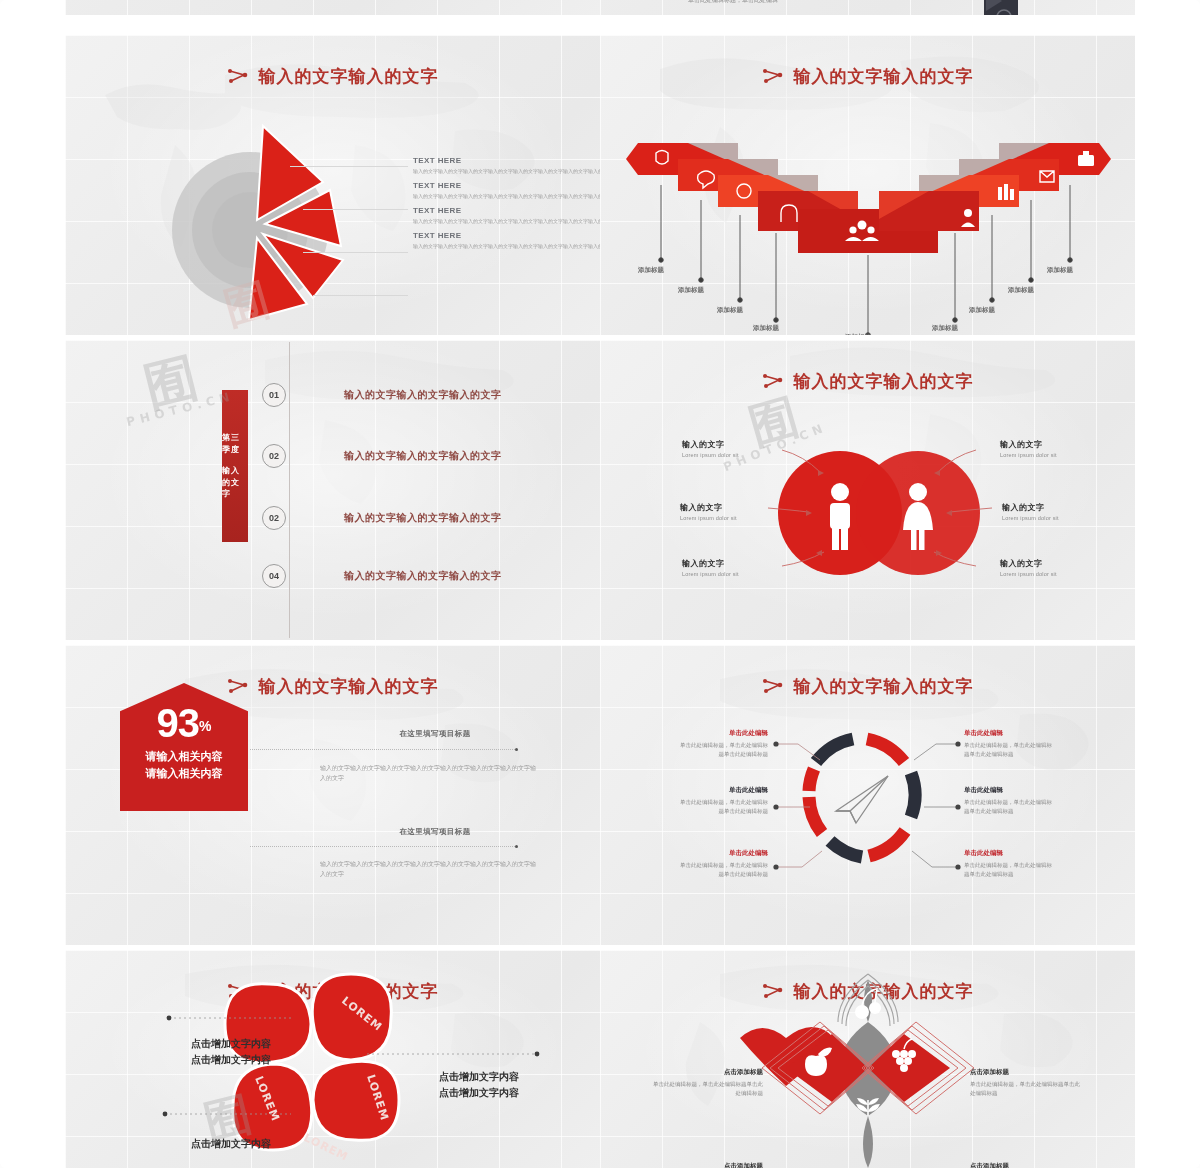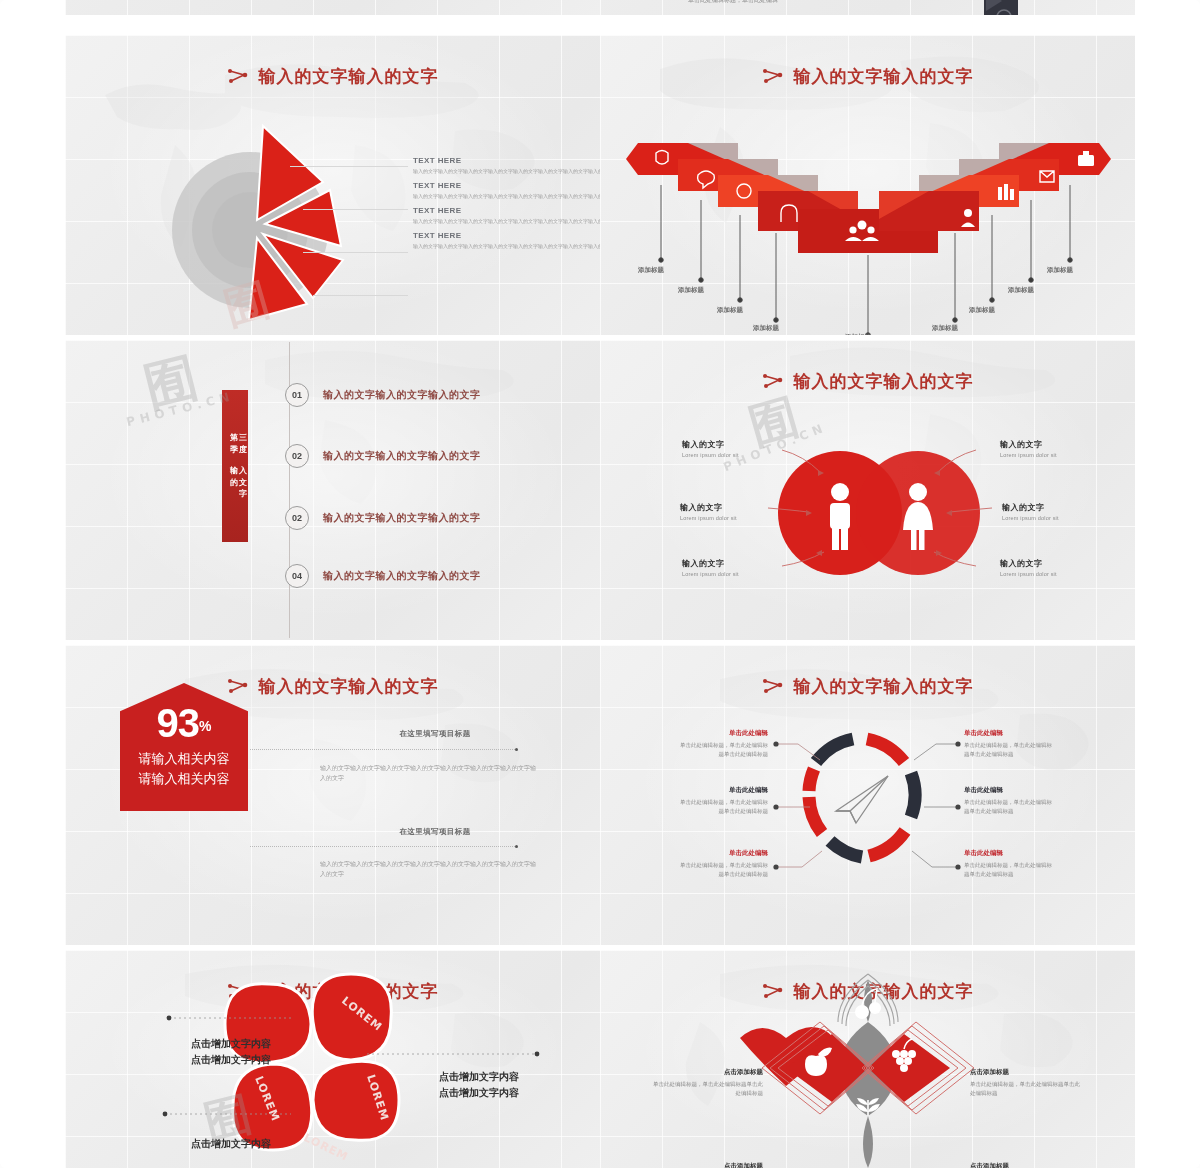--- a/index.html
+++ b/index.html
@@ -62,23 +62,23 @@
   .ch-lbl { position:absolute; font-size:6.5px; color:#6a6a6a; font-weight:600; white-space:nowrap; }
 
   
   .s3-bar {
     position:absolute; left:157px; top:50px; width:26px; height:152px;
     background:linear-gradient(180deg,#bf2c26,#a8231f);
     color:#fff; font-size:8px; font-weight:700; line-height:1.45;
     display:flex; flex-direction:column; align-items:center; justify-content:center;
     padding:6px 0; letter-spacing:1px;
   }
-  .s3-bar span{ display:block;text-align:right; }
+  .s3-bar span{ display:block; }
   .s3-line { position:absolute; left:224px; top:2px; bottom:2px; width:1px; background:#c8c2c0; }
-  .s3-row { position:absolute; display:flex; align-items:center; left:220px; }
+  .s3-row { position:absolute; display:flex; align-items:center; left:197px;gap:44px; }
   .s3-num {
     width:24px; height:24px; border-radius:50%; border:1px solid #9c9c9c;
     background:#f3f1f0; color:#4a4a4a; font-size:9px; font-weight:700;
     display:flex; align-items:center; justify-content:center; flex:0 0 auto;
     font-family:"Liberation Sans",sans-serif;
   }
   .s3-txt { margin-left:14px; font-size:10px; font-weight:700; color:#8f4a44; letter-spacing:.5px; }
 
   
   .s4-item { position:absolute; width:118px; }
@@ -92,21 +92,21 @@
     background:#c8201f;
     clip-path: polygon(50% 0%, 100% 22%, 100% 100%, 0% 100%, 0% 22%);
     color:#fff; text-align:center; }
   .hexsml { position:absolute; left:55px; top:172px; width:128px; height:88px;
     background:#c8201f;
     clip-path: polygon(0% 0%, 100% 0%, 100% 72%, 50% 100%, 0% 72%);
     color:#fff; text-align:center; }
   .bignum { font-size:40px; font-weight:700; line-height:1; letter-spacing:-1px;
             font-family:"Liberation Sans",sans-serif; }
   .pct { font-size:14px; vertical-align:super; font-weight:700; }
-  .hexsub { font-size:13px; font-weight:400; line-height:1.5; margin-top:6px; }
+  .hexsub { font-size:11px; font-weight:700; line-height:1.5; margin-top:6px; }
   .s5-block { position:absolute; width:216px; }
   .s5-block h5 { font-size:7.5px; color:#6d6d6d; font-weight:700; margin-bottom:4px; letter-spacing:.4px;}
   .s5-block p { font-size:6px; line-height:1.7; color:#9a9a9a; }
   .dashline { position:absolute; height:0; border-top:1px dotted #b9b9b9; }
   .dot-end { position:absolute; width:3px; height:3px; background:#555; border-radius:50%; }
 
   
   .s6-blk { position:absolute; width:92px; }
   .s6-blk h6 { font-size:6.5px; font-weight:700; margin-bottom:3px; }
   .s6-blk p { font-size:5.5px; line-height:1.65; color:#8e8e8e; }

